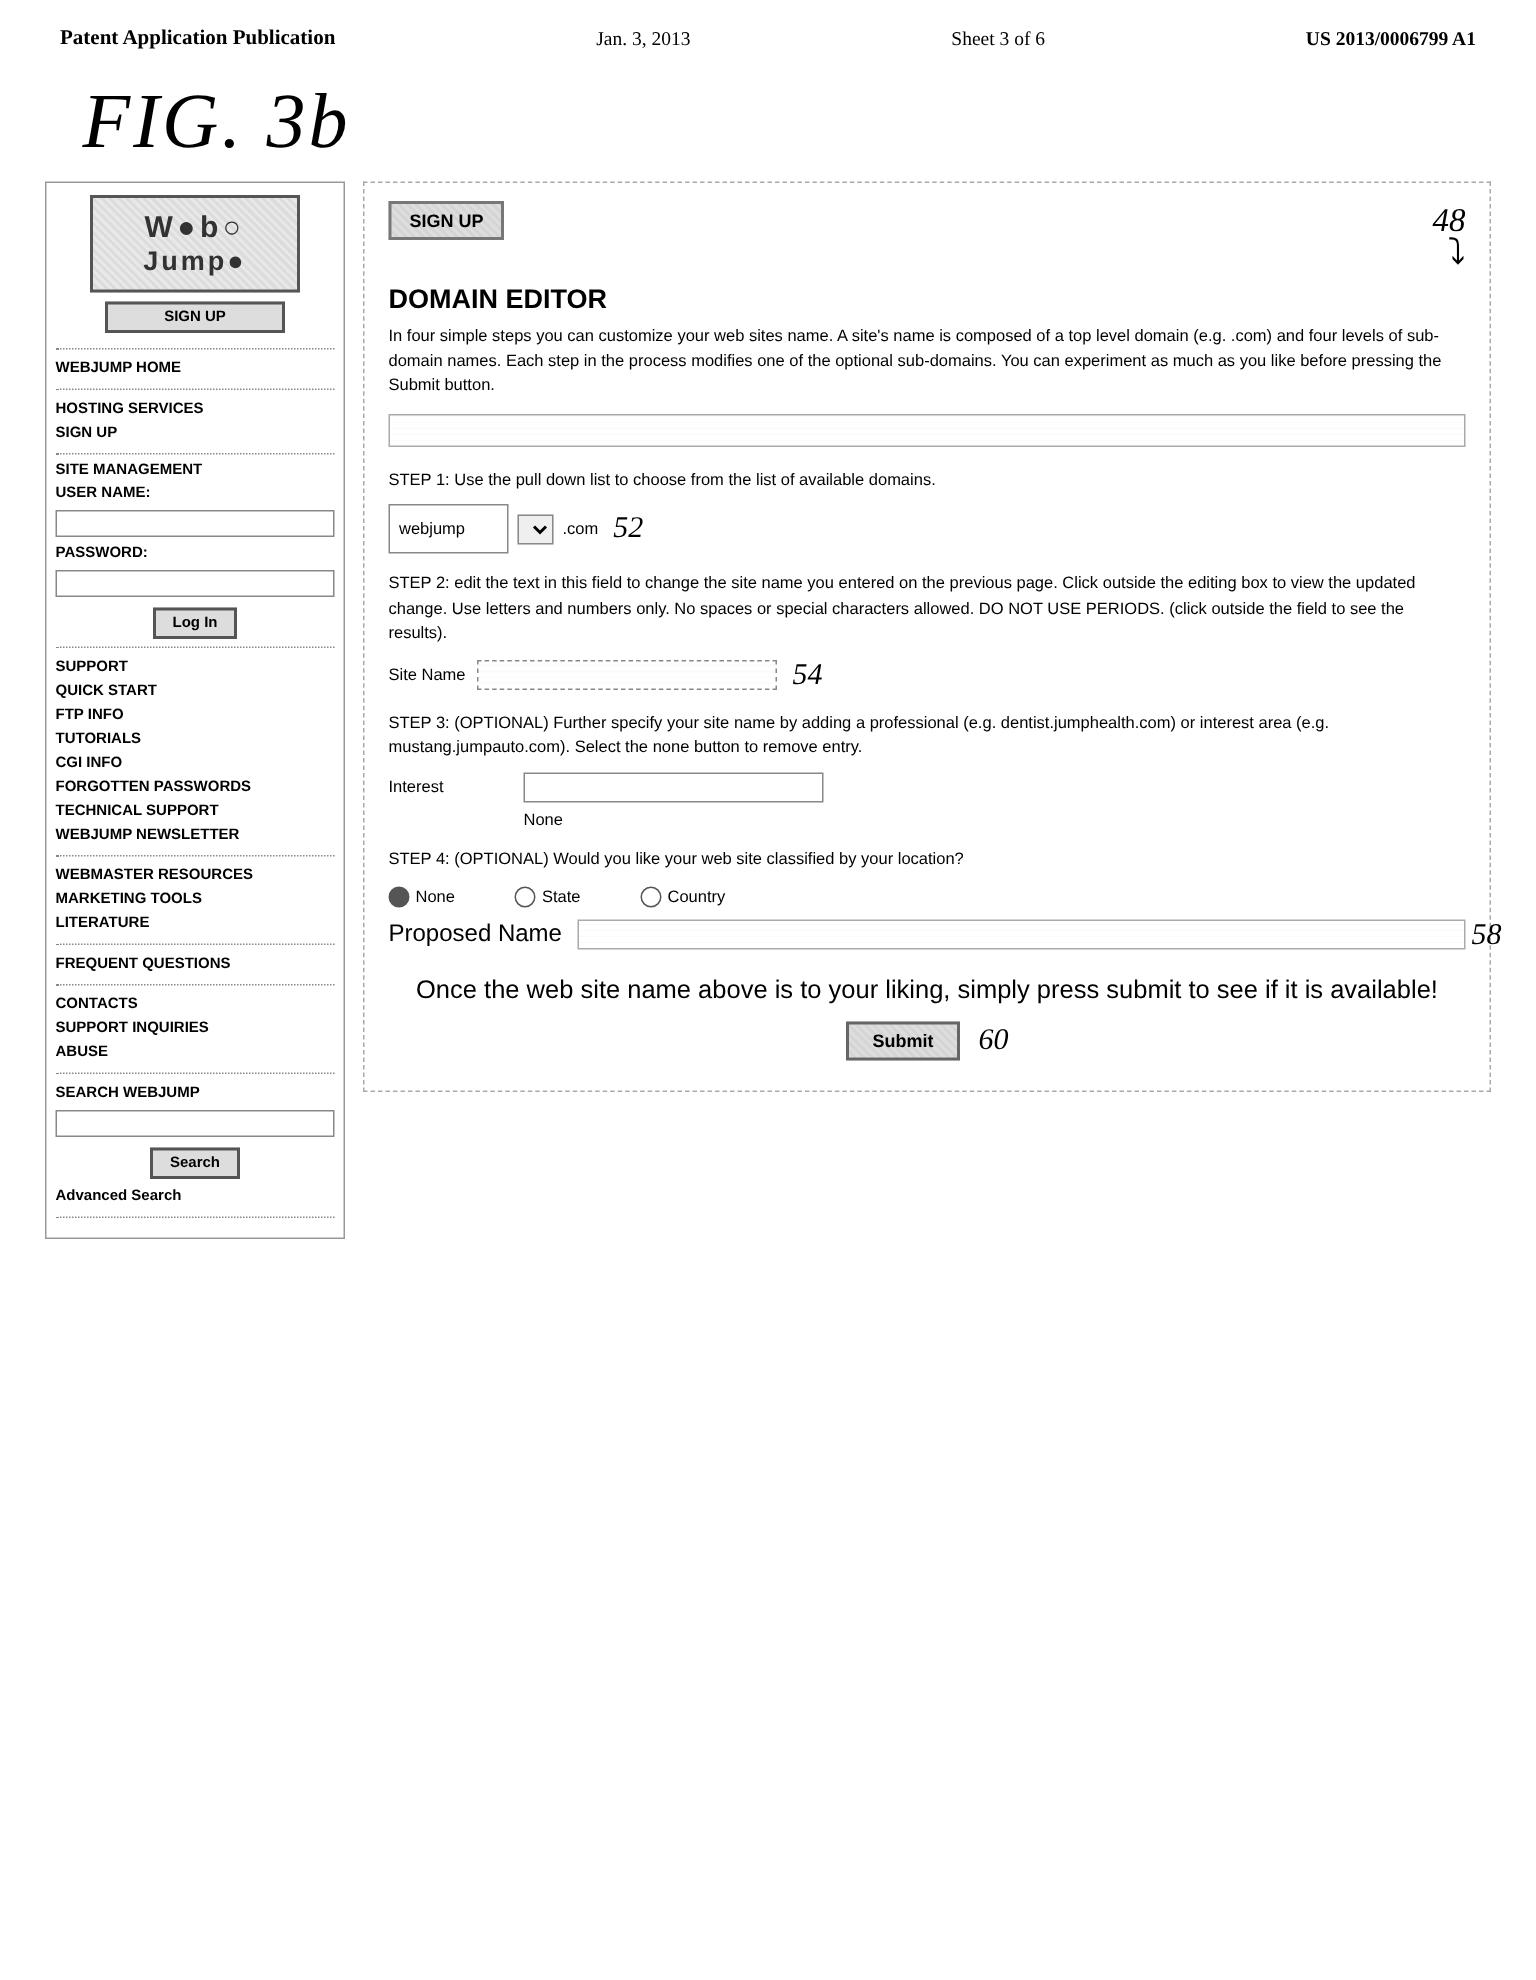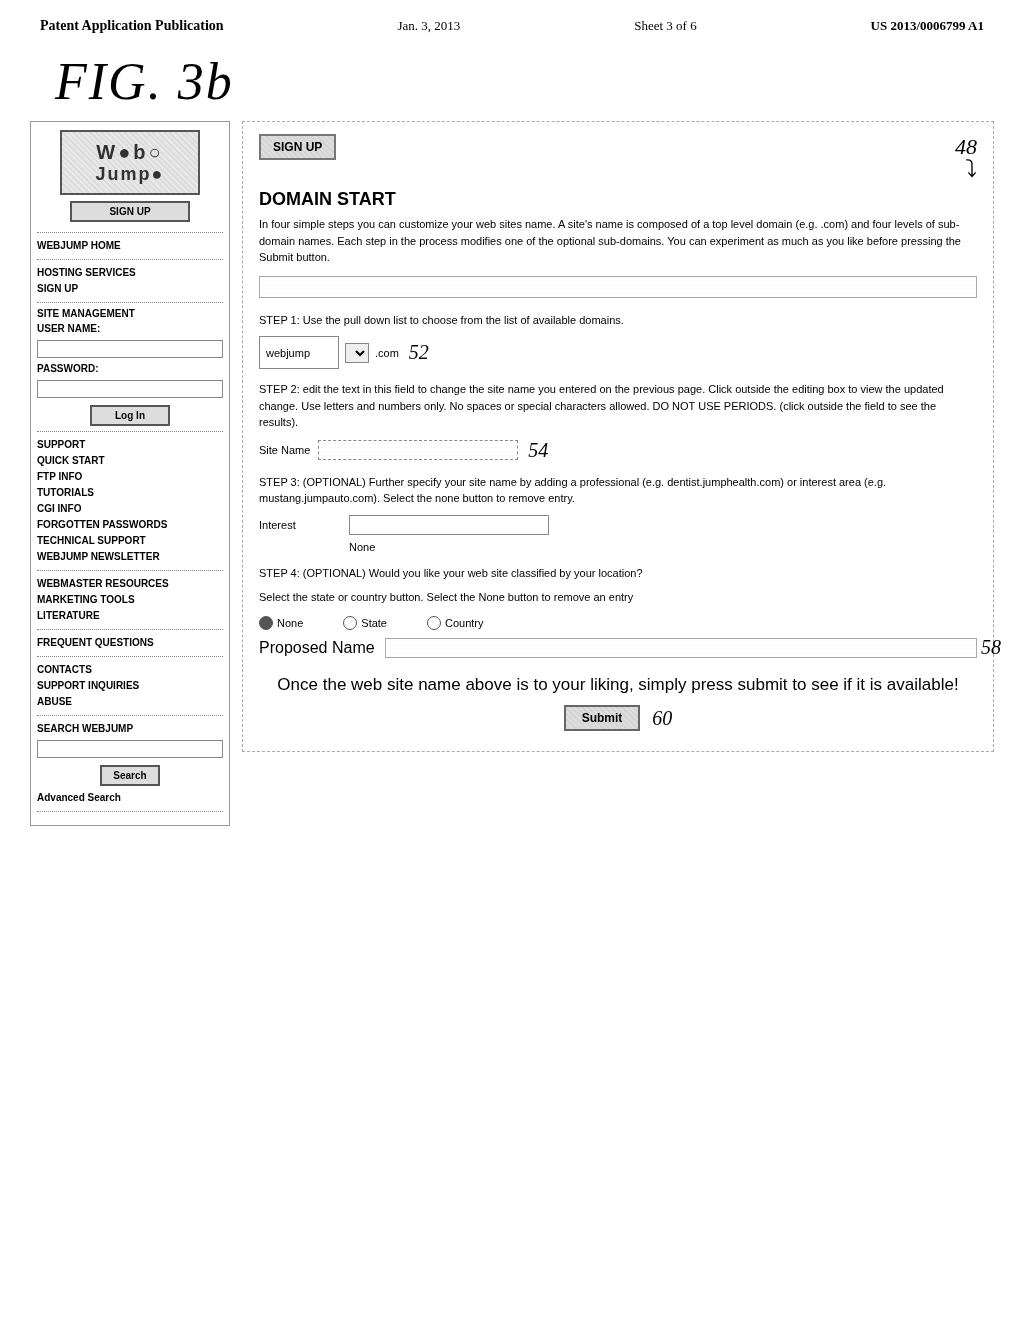--- a/index.html
+++ b/index.html
@@ -138,21 +138,21 @@
     .sidebar-input {
       width: 100%;
       height: 18px;
       border: 1px solid #888;
       margin: 3px 0;
       font-size: 10px;
     }
 
     .sidebar-log-btn {
       display: block;
-      width: 80px;
+      width: 56px;
       margin: 4px auto;
       border: 2px solid #555;
       background: #ddd;
       padding: 3px 6px;
       font-size: 10px;
       font-weight: bold;
       text-align: center;
     }
 
     .sidebar-search-btn {
@@ -521,21 +521,21 @@
     <div class="content-border">
 
       <div class="signup-area">
         <div class="signup-content-btn">SIGN UP</div>
         <div style="text-align:right;">
           <span class="ref-number-48">48</span>
           <div class="ref-arrow">⤵</div>
         </div>
       </div>
 
-      <div class="domain-editor-title">DOMAIN START</div>
+      <div class="domain-editor-title">DOMAIN EDITOR</div>
       <div class="domain-editor-desc">In four simple steps you can customize your web sites name.  A site's name is composed of a top level domain (e.g. .com) and four levels of sub-domain names.  Each step in the process modifies one of the optional sub-domains. You can experiment as much as you like before pressing the Submit button.</div>
 
       <div class="full-input-bar"></div>
 
       <div class="step-text">STEP 1: Use the pull down list to choose from the list of available domains.</div>
       <div class="step-row">
         <input class="domain-input" type="text" value="webjump" style="">
         <select class="domain-select">
           <option>▼</option>
         </select>
@@ -553,21 +553,20 @@
       <div class="step-text">STEP 3: (OPTIONAL) Further specify your site name by adding a professional (e.g. dentist.jumphealth.com) or interest area (e.g. mustang.jumpauto.com).  Select the none button to remove entry.</div>
       <div class="step3-grid">
         <div class="step3-row">
           <span class="step3-label">Interest</span>
           <input class="step3-input" type="text" style="">
         </div>
         <div class="step3-none">None</div>
       </div>
 
       <div class="step-text">STEP 4: (OPTIONAL) Would you like your web site classified by your location?</div>
-      <div class="step-text">Select the state or country button.  Select the None button to remove an entry</div>
 
       <div class="step4-radio-row">
         <div class="radio-option">
           <div class="radio-circle filled">
             <div class="radio-dot"></div>
           </div>
           <span>None</span>
         </div>
         <div class="radio-option">
           <div class="radio-circle"></div>

